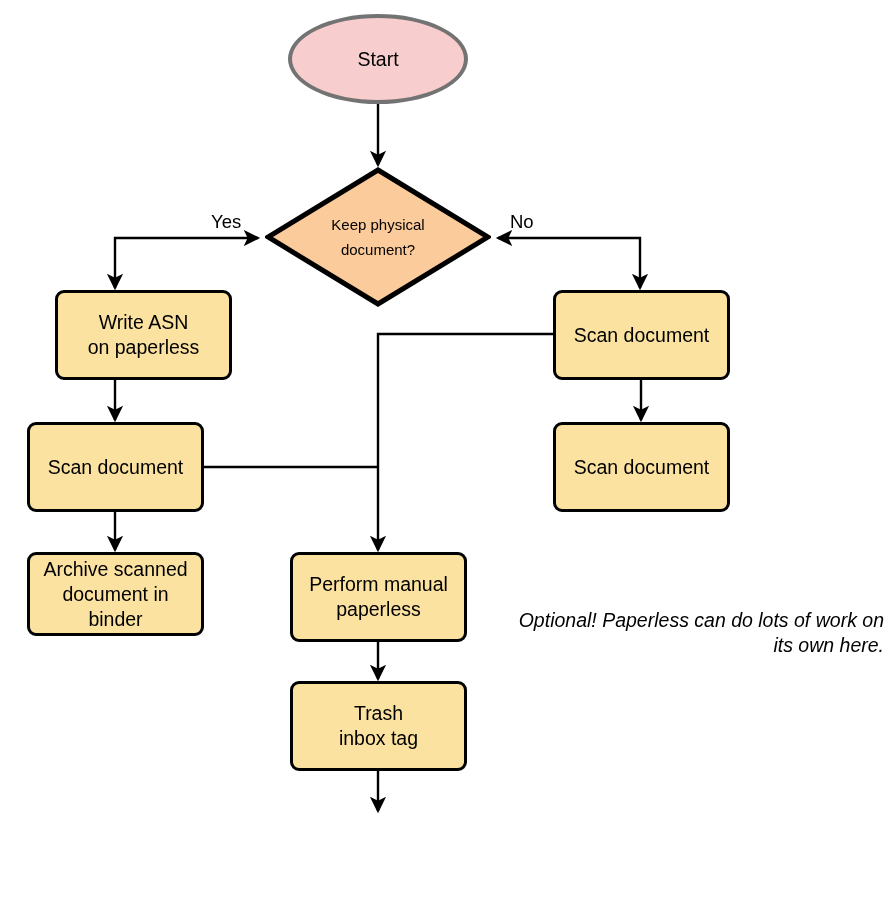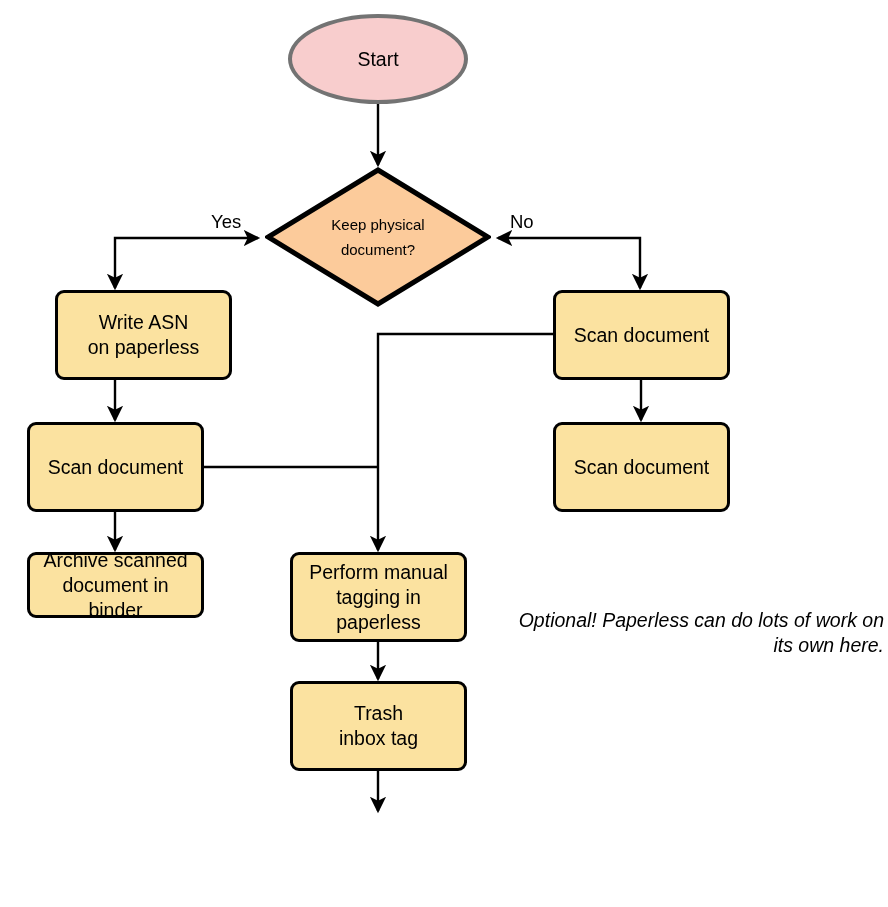--- a/index.html
+++ b/index.html
@@ -132,40 +132,39 @@
     <div>
       <div>Write ASN</div>
       <div>on paperless</div>
     </div>
   </div>
 
   <div class="node node-process" style="left:27px; top:422px; width:177px; height:90px; background:#FBE2A0;">
     <span>Scan document</span>
   </div>
 
-  <div class="node node-process" style="left:27px; top:552px; width:177px; height:66px; background:#FBE2A0;">
+  <div class="node node-process" style="left:27px; top:552px; width:177px; height:84px; background:#FBE2A0;">
     <div>
       <div>Archive scanned</div>
       <div>document in</div>
       <div>binder</div>
     </div>
   </div>
 
   <div class="node node-process" style="left:553px; top:290px; width:177px; height:90px; background:#FBE2A0;">
     <span>Scan document</span>
   </div>
 
   <div class="node node-process" style="left:553px; top:422px; width:177px; height:90px; background:#FBE2A0;">
     <span>Scan document</span>
   </div>
 
   <div class="node node-process" style="left:290px; top:552px; width:177px; height:90px; background:#FBE2A0;">
     <div>
       <div>Perform manual</div>
-      <div>tagging in</div>
       <div>paperless</div>
     </div>
   </div>
 
   <div class="node node-process" style="left:290px; top:681px; width:177px; height:90px; background:#FBE2A0;">
     <div>
       <div>Trash</div>
       <div>inbox tag</div>
     </div>
   </div>

